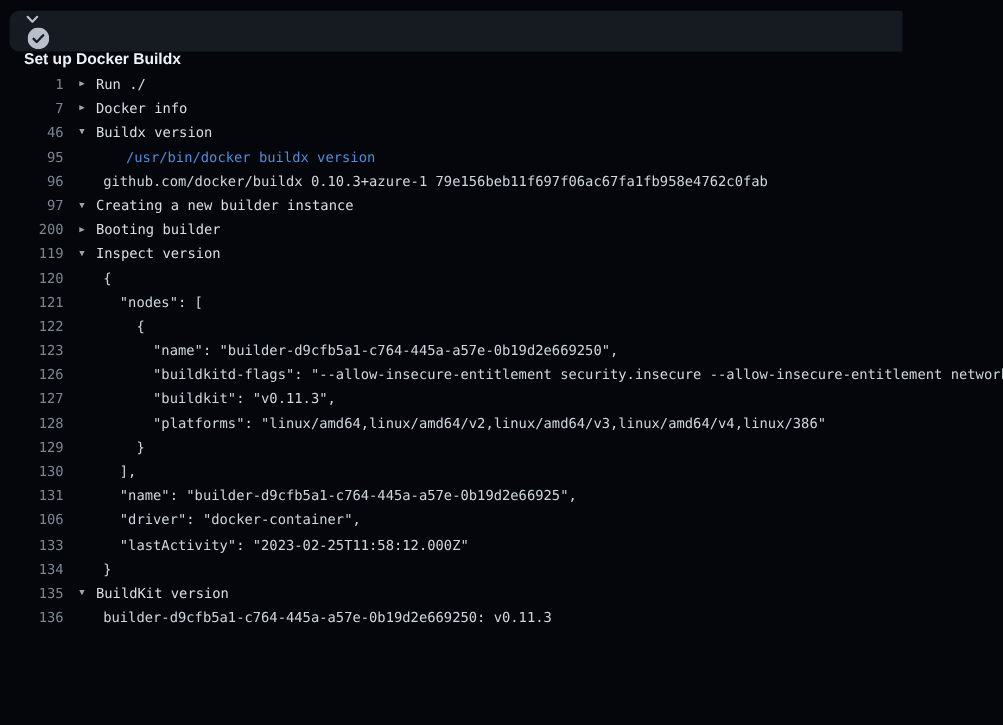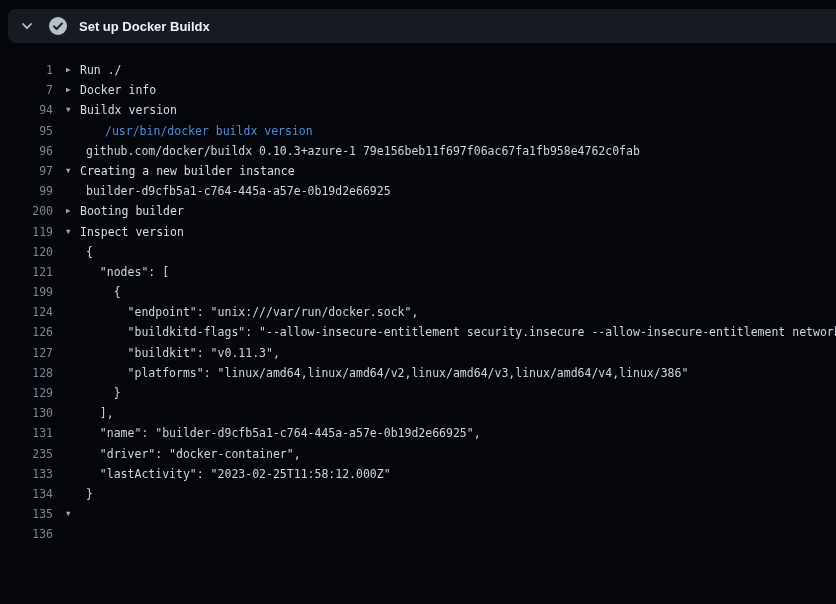--- a/index.html
+++ b/index.html
@@ -16,26 +16,27 @@
   * { margin: 0; padding: 0; box-sizing: border-box; }
   html, body { width: 836px; height: 604px; overflow: hidden; }
   body {
     background: var(--page-bg);
     font-family: "Liberation Sans", sans-serif;
     position: relative;
   }
   .step-header {
     position: absolute;
     left: 8px; top: 9px;
-    width: 828px; height: 34px;
+    width: 744px; height: 34px;
     background: var(--header-bg);
     border-radius: 8px 0 0 8px;
     display: flex;
-    align-items: center;
+    align-items: flex-start;
     cursor: pointer;
+    flex-direction: column;
   }
   .chev {
     margin-left: 12px;
     width: 14px; height: 14px;
     display: flex; align-items: center; justify-content: center;
     flex: none;
   }
   .status {
     margin-left: 15px;
     width: 18px; height: 18px;
@@ -108,43 +109,38 @@
       <span class="num">1</span>
       <span class="arrow">▶</span>
       <span class="text">Run ./</span>
     </div>
       <div class="log-line group">
       <span class="num">7</span>
       <span class="arrow">▶</span>
       <span class="text">Docker info</span>
     </div>
       <div class="log-line group">
-      <span class="num">94</span>
+      <span class="num">46</span>
       <span class="arrow">▼</span>
       <span class="text">Buildx version</span>
     </div>
       <div class="log-line cmd">
       <span class="num">95</span>
       <span class="arrow"></span>
       <span class="text">/usr/bin/docker buildx version</span>
     </div>
       <div class="log-line out">
       <span class="num">96</span>
       <span class="arrow"></span>
       <span class="text">github.com/docker/buildx 0.10.3+azure-1 79e156beb11f697f06ac67fa1fb958e4762c0fab</span>
     </div>
       <div class="log-line group">
       <span class="num">97</span>
       <span class="arrow">▼</span>
       <span class="text">Creating a new builder instance</span>
-    </div>
-      <div class="log-line out">
-      <span class="num">99</span>
-      <span class="arrow"></span>
-      <span class="text">builder-d9cfb5a1-c764-445a-a57e-0b19d2e66925</span>
     </div>
       <div class="log-line group">
       <span class="num">200</span>
       <span class="arrow">▶</span>
       <span class="text">Booting builder</span>
     </div>
       <div class="log-line group">
       <span class="num">119</span>
       <span class="arrow">▼</span>
       <span class="text">Inspect version</span>
@@ -153,28 +149,28 @@
       <span class="num">120</span>
       <span class="arrow"></span>
       <span class="text">{</span>
     </div>
       <div class="log-line out">
       <span class="num">121</span>
       <span class="arrow"></span>
       <span class="text">  "nodes": [</span>
     </div>
       <div class="log-line out">
-      <span class="num">199</span>
+      <span class="num">122</span>
       <span class="arrow"></span>
       <span class="text">    {</span>
     </div>
       <div class="log-line out">
-      <span class="num">124</span>
-      <span class="arrow"></span>
-      <span class="text">      "endpoint": "unix:///var/run/docker.sock",</span>
+      <span class="num">123</span>
+      <span class="arrow"></span>
+      <span class="text">      "name": "builder-d9cfb5a1-c764-445a-a57e-0b19d2e669250",</span>
     </div>
       <div class="log-line out">
       <span class="num">126</span>
       <span class="arrow"></span>
       <span class="text">      "buildkitd-flags": "--allow-insecure-entitlement security.insecure --allow-insecure-entitlement network.host",</span>
     </div>
       <div class="log-line out">
       <span class="num">127</span>
       <span class="arrow"></span>
       <span class="text">      "buildkit": "v0.11.3",</span>
@@ -193,37 +189,39 @@
       <span class="num">130</span>
       <span class="arrow"></span>
       <span class="text">  ],</span>
     </div>
       <div class="log-line out">
       <span class="num">131</span>
       <span class="arrow"></span>
       <span class="text">  "name": "builder-d9cfb5a1-c764-445a-a57e-0b19d2e66925",</span>
     </div>
       <div class="log-line out">
-      <span class="num">235</span>
+      <span class="num">106</span>
       <span class="arrow"></span>
       <span class="text">  "driver": "docker-container",</span>
     </div>
       <div class="log-line out">
       <span class="num">133</span>
       <span class="arrow"></span>
       <span class="text">  "lastActivity": "2023-02-25T11:58:12.000Z"</span>
     </div>
       <div class="log-line out">
       <span class="num">134</span>
       <span class="arrow"></span>
       <span class="text">}</span>
     </div>
       <div class="log-line group">
       <span class="num">135</span>
       <span class="arrow">▼</span>
+      <span class="text">BuildKit version</span>
     </div>
       <div class="log-line out">
       <span class="num">136</span>
       <span class="arrow"></span>
+      <span class="text">builder-d9cfb5a1-c764-445a-a57e-0b19d2e669250: v0.11.3</span>
     </div>
     </div>
 
 </div>
 
 </body></html>

